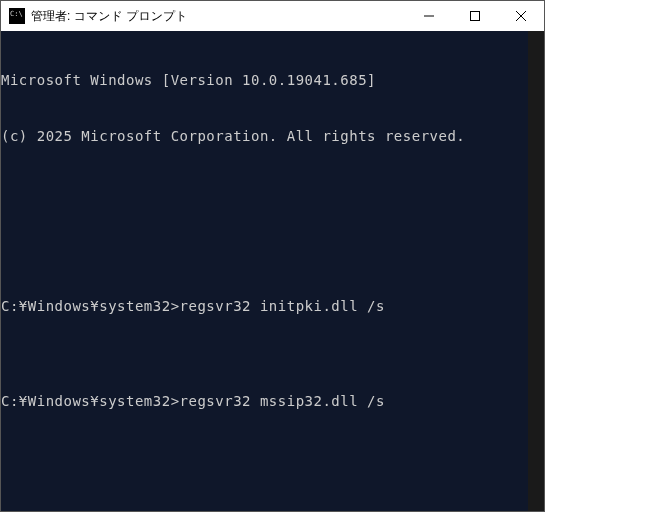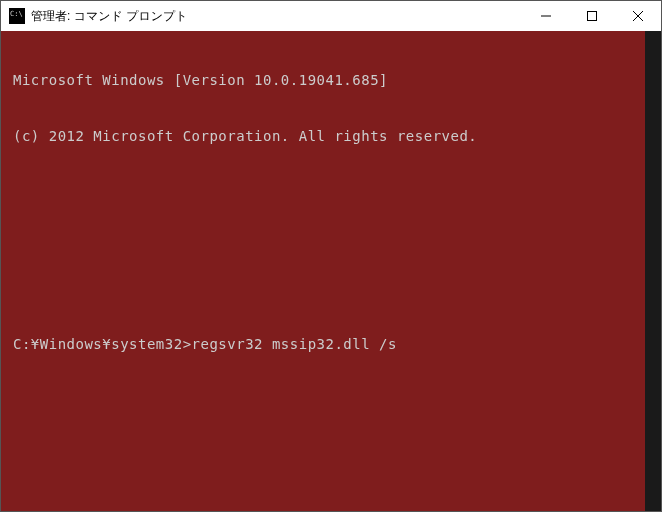--- a/index.html
+++ b/index.html
@@ -4,21 +4,21 @@
 <style>
   * { margin: 0; padding: 0; box-sizing: border-box; }
   body {
     width: 662px;
     height: 512px;
     background: #fff;
     font-family: 'Segoe UI', 'Meiryo', sans-serif;
     overflow: hidden;
   }
   .window {
-    width: 662px;
+    width: 545px;
     height: 512px;
     border: 1px solid #555;
     background: #fff;
     display: flex;
     flex-direction: column;
   }
   .titlebar {
     height: 30px;
     background: #fff;
     display: flex;
@@ -58,26 +58,26 @@
     display: flex;
     align-items: center;
     justify-content: center;
     font-size: 10px;
     color: #000;
     font-family: 'Segoe UI Symbol', sans-serif;
   }
   .titlebar-btn svg { stroke: #000; stroke-width: 1; fill: none; }
   .terminal {
     flex: 1;
-    background: #7f1d1d;
+    background: #0f172a;
     color: #ccc;
     font-family: 'MS Gothic', 'Consolas', monospace;
     font-size: 14px;
     line-height: 1.35;
-    padding: 2px 12px;
+    padding: 2px 0;
     white-space: pre;
     letter-spacing: 0.5px;
     overflow: hidden;
     position: relative;
   }
   .terminal-line { display: block; }
   .scrollbar {
     position: absolute;
     right: 0;
     top: 0;
@@ -108,22 +108,23 @@
       <div class="titlebar-btn">
         <svg width="10" height="10">
             <line x1="0" y1="0" x2="10" y2="10"></line>
             <line x1="10" y1="0" x2="0" y2="10"></line>
           </svg>
       </div>
     </div>
   </div>
   <div class="terminal">
     <span class="terminal-line">Microsoft Windows [Version 10.0.19041.685]</span>
-    <span class="terminal-line">(c) 2012 Microsoft Corporation. All rights reserved.</span>
+    <span class="terminal-line">(c) 2025 Microsoft Corporation. All rights reserved.</span>
     <span class="terminal-line"></span>
     <span class="terminal-line"></span>
     <span class="terminal-line"></span>
+    <span class="terminal-line">C:¥Windows¥system32&gt;regsvr32 initpki.dll /s</span>
     <span class="terminal-line"></span>
     <span class="terminal-line">C:¥Windows¥system32&gt;regsvr32 mssip32.dll /s</span>
     <span class="terminal-line"></span>
     <div class="scrollbar"></div>
   </div>
 </div>
 
 </body></html>

